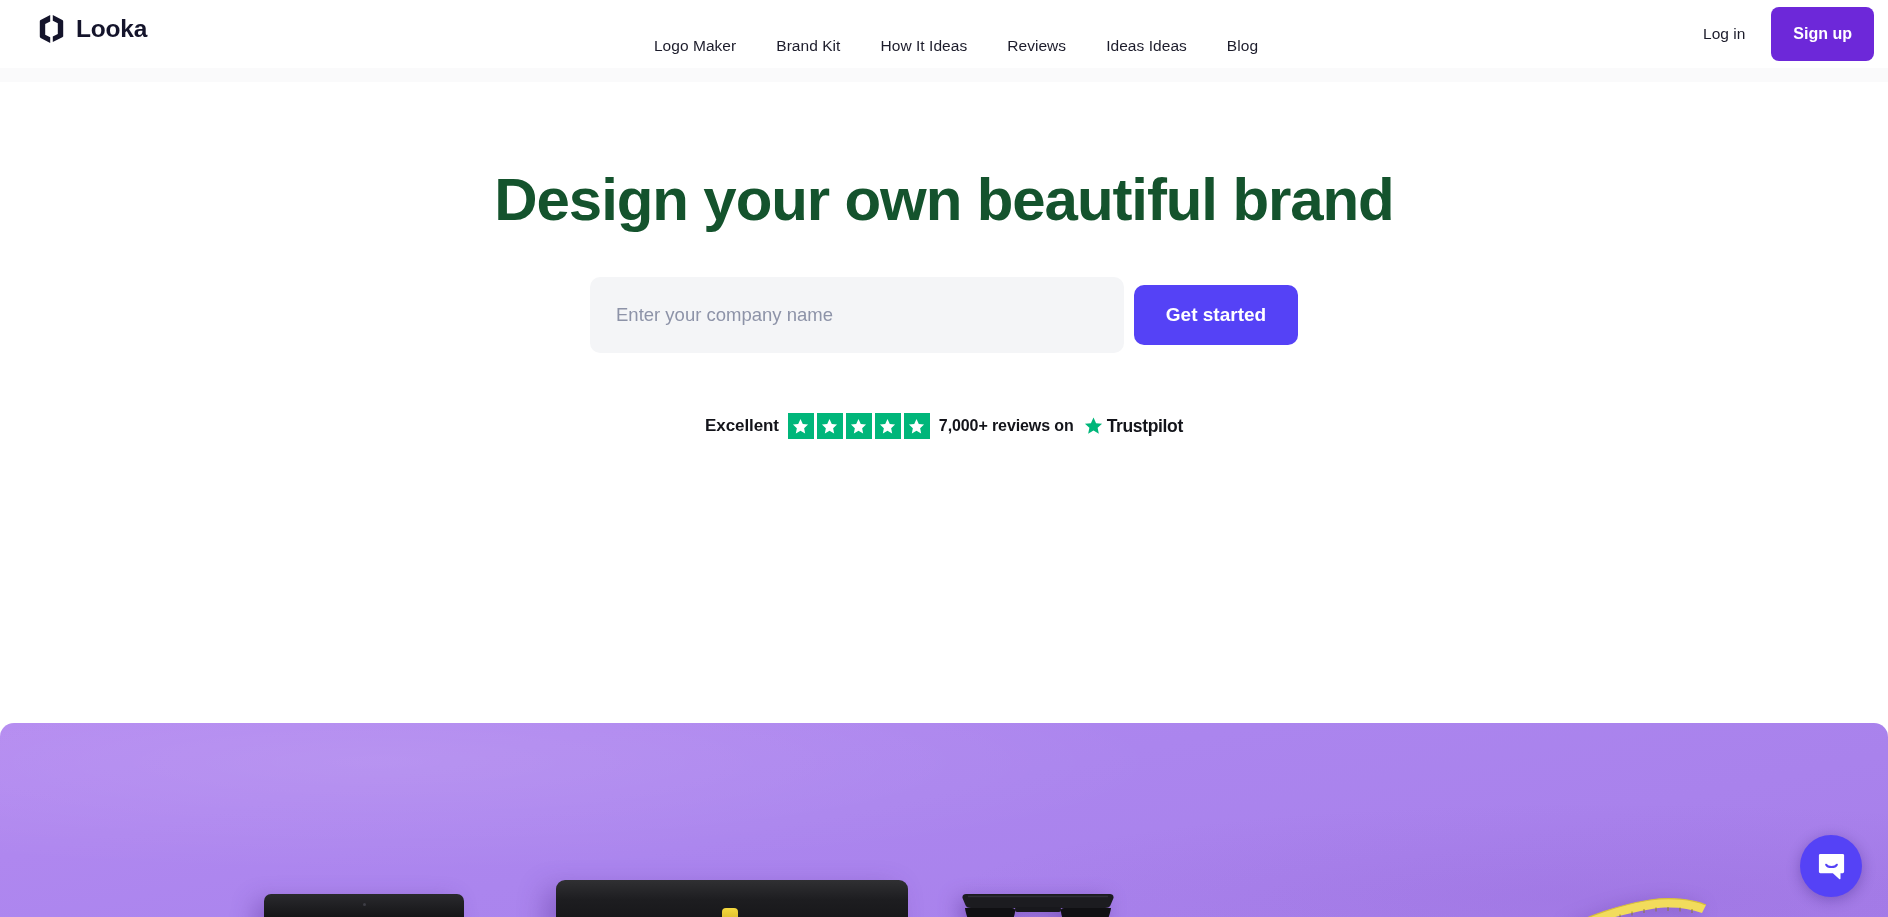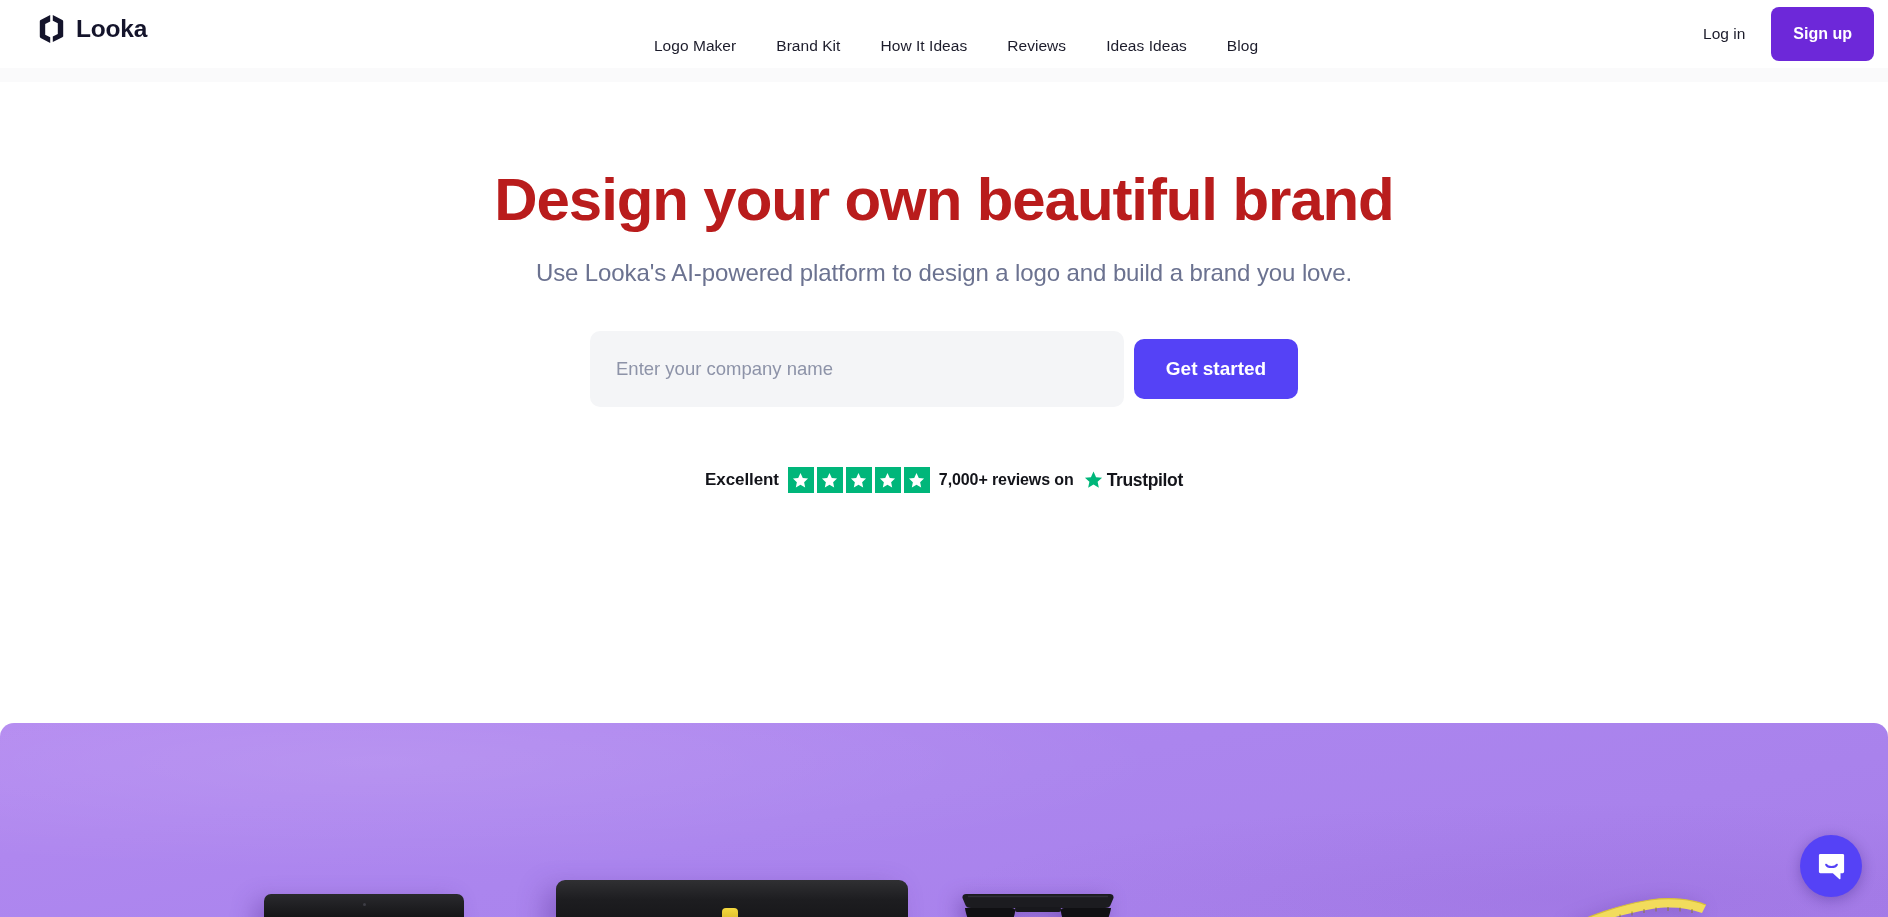--- a/index.html
+++ b/index.html
@@ -116,21 +116,21 @@
     top: 82px; left: 0;
     width: 1888px;
     text-align: center;
   }
   .hero-title {
     margin-top: 84px;
     font-size: 60px;
     font-weight: bold;
     line-height: 1.12;
     letter-spacing: -1.1px;
-    color: #b91c1c;
+    color: #14532d;
   }
   .hero-sub {
     margin-top: 26px;
     font-size: 24px;
     font-weight: normal;
     color: #6b7290;
     letter-spacing: -0.1px;
   }
 
   .hero-form {
@@ -319,21 +319,20 @@
     <div class="header-right">
       <a class="login-link" href="#">Log in</a>
       <button class="signup-btn">Sign up</button>
     </div>
   </header>
   <div class="header-underband"></div>
 
   <section class="hero">
 
     <h1 class="hero-title">Design your own beautiful brand</h1>
-    <p class="hero-sub">Use Looka's AI-powered platform to design a logo and build a brand you love.</p>
 
     <div class="hero-form">
       <input class="company-input" type="text" placeholder="Enter your company name" style="">
       <button class="get-started-btn">Get started</button>
     </div>
 
     <div class="trustpilot">
       <span class="tp-word">Excellent</span>
 
       <span class="tp-stars">

